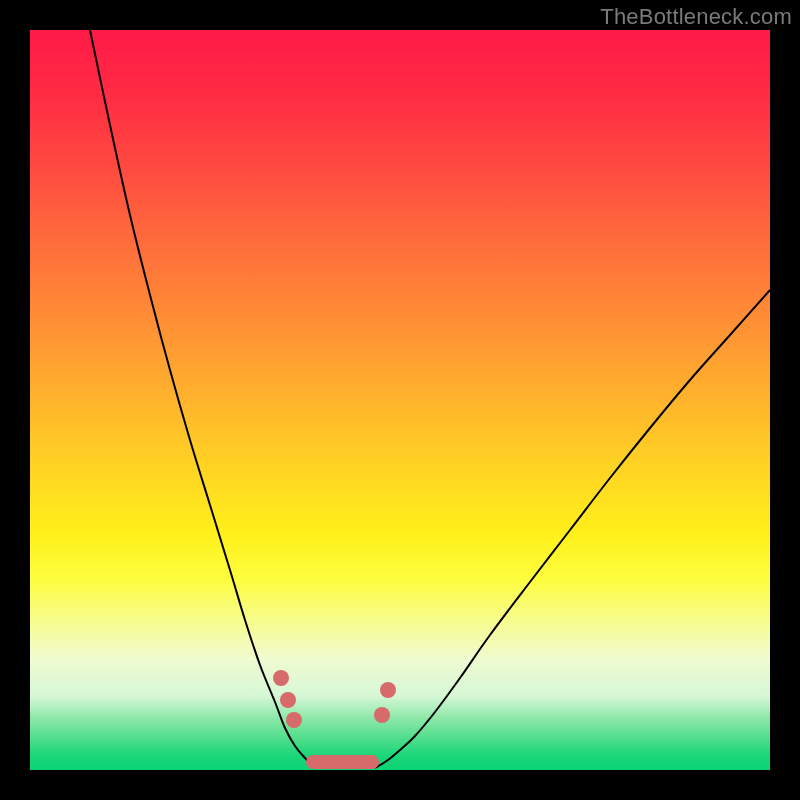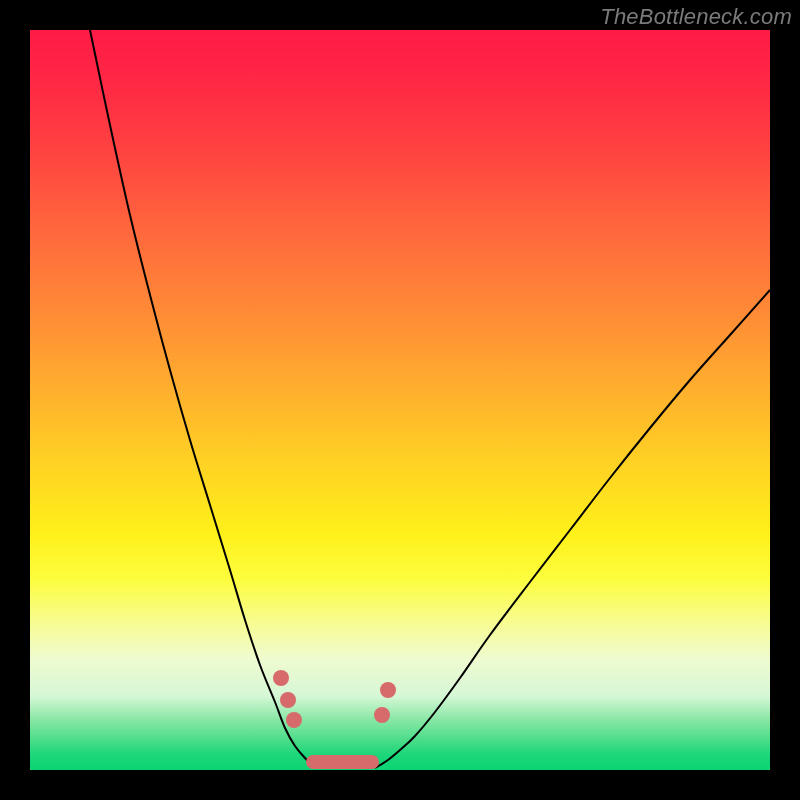--- a/index.html
+++ b/index.html
@@ -44,21 +44,20 @@
   }
   .watermark {
     position: absolute;
     top: 4px;
     right: 8px;
     color: #7a7a7a;
     font-size: 22px;
     font-weight: 500;
     letter-spacing: 0.2px;
     user-select: none;
-    font-style: italic;
   }
   svg.curves {
     position: absolute;
     left: 0;
     top: 0;
     width: 740px;
     height: 740px;
   }
   .curve {
     fill: none;

